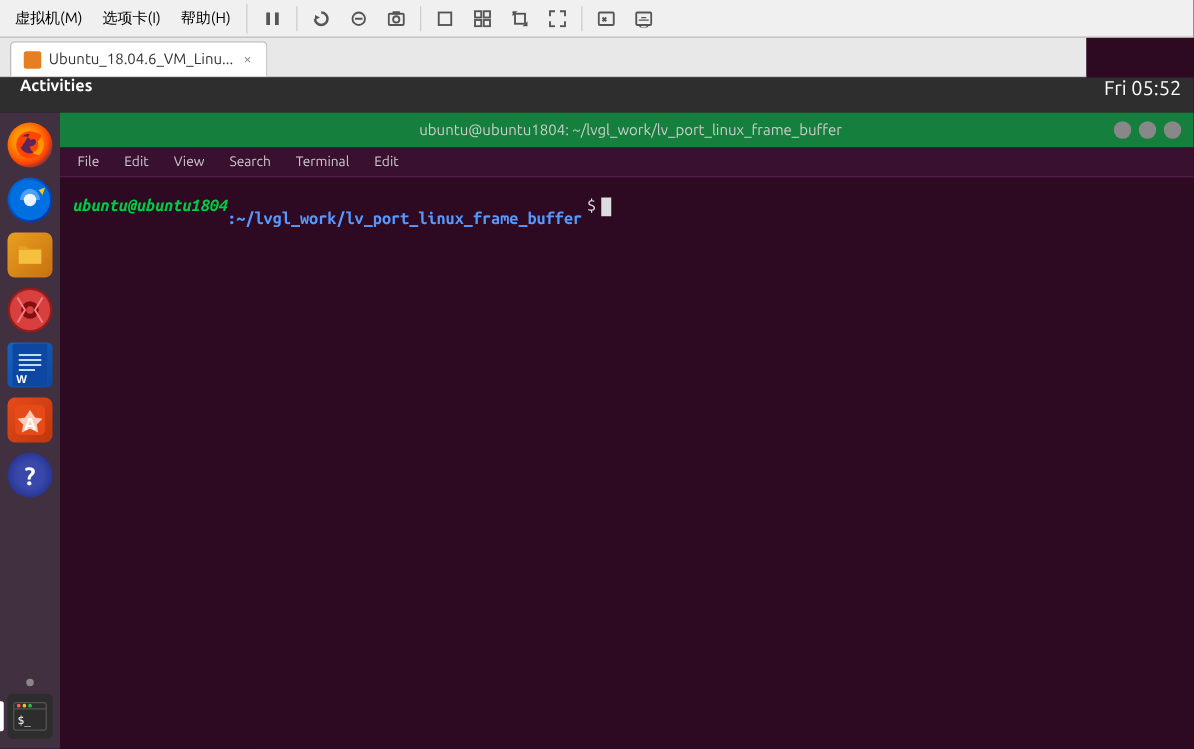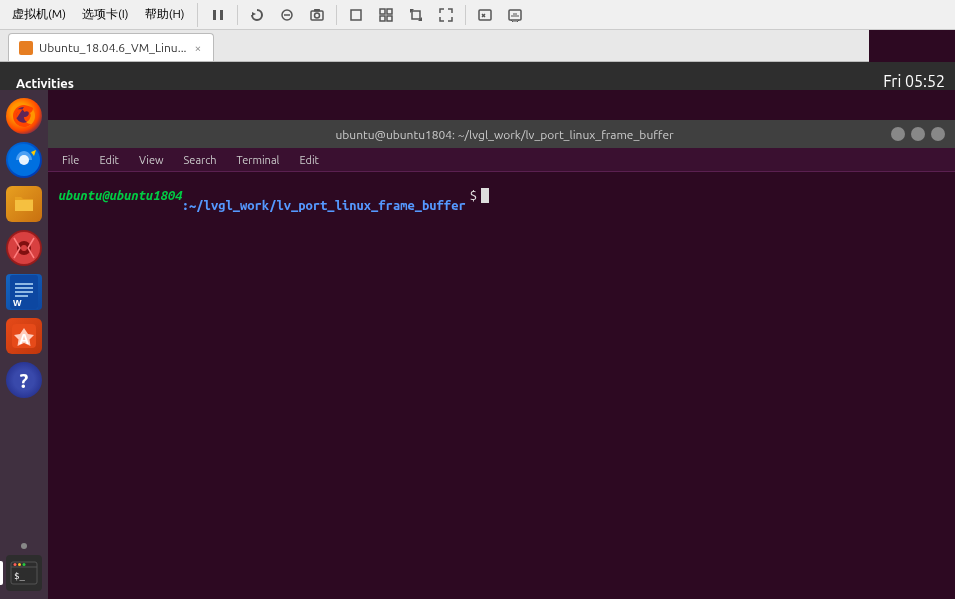--- a/index.html
+++ b/index.html
@@ -105,21 +105,21 @@
       flex-direction: column;
       position: relative;
     }
 
     
     .gnome-topbar {
       width: 100%;
       height: 28px;
       background: #2e2e2e;
       display: flex;
-      align-items: flex-end;
+      align-items: flex-start;
       padding: 0 10px;
       color: #fff;
       font-size: 13px;
     }
     .gnome-activities {
       font-weight: bold;
       font-size: 13px;
       color: #fff;
       cursor: pointer;
       padding: 0 6px;
@@ -284,26 +284,25 @@
     
     .terminal-window {
       flex: 1;
       display: flex;
       flex-direction: column;
       background: #2d0922;
     }
 
     .terminal-titlebar {
       height: 28px;
-      background: #404040;
+      background: #15803d;
       display: flex;
       align-items: center;
       padding: 0 10px;
       justify-content: space-between;
-      margin-top: 30px;
     }
     .terminal-title-text {
       color: #ccc;
       font-size: 12px;
       flex: 1;
       text-align: center;
     }
     .terminal-window-controls {
       display: flex;
       gap: 6px;

